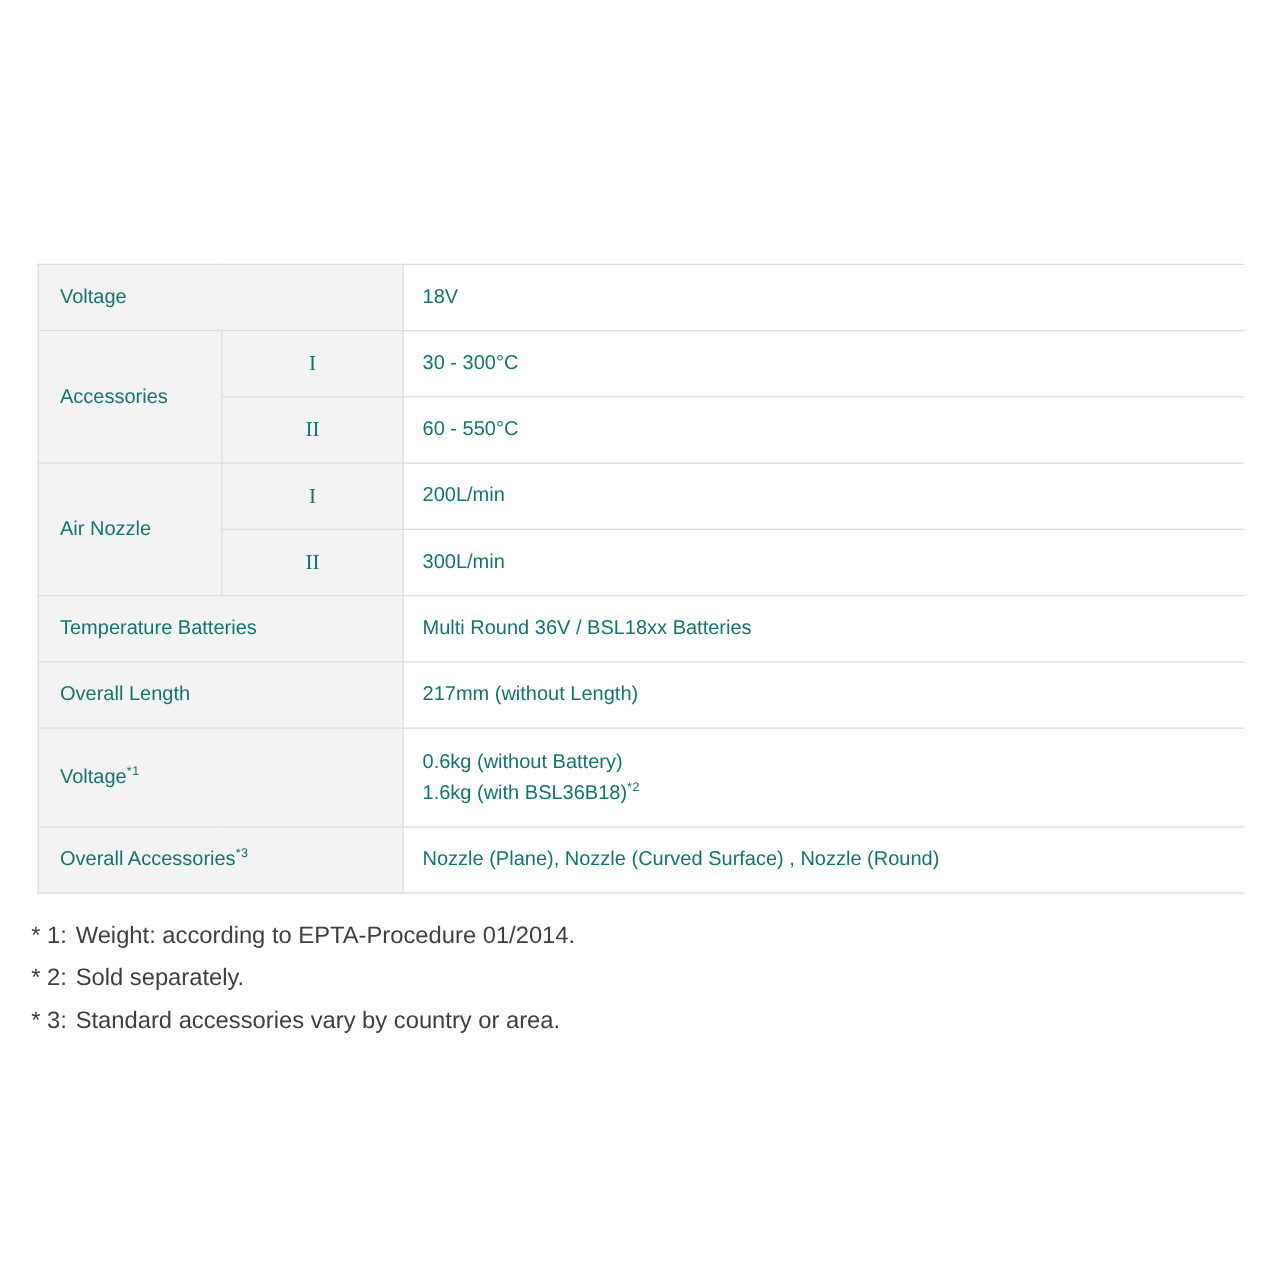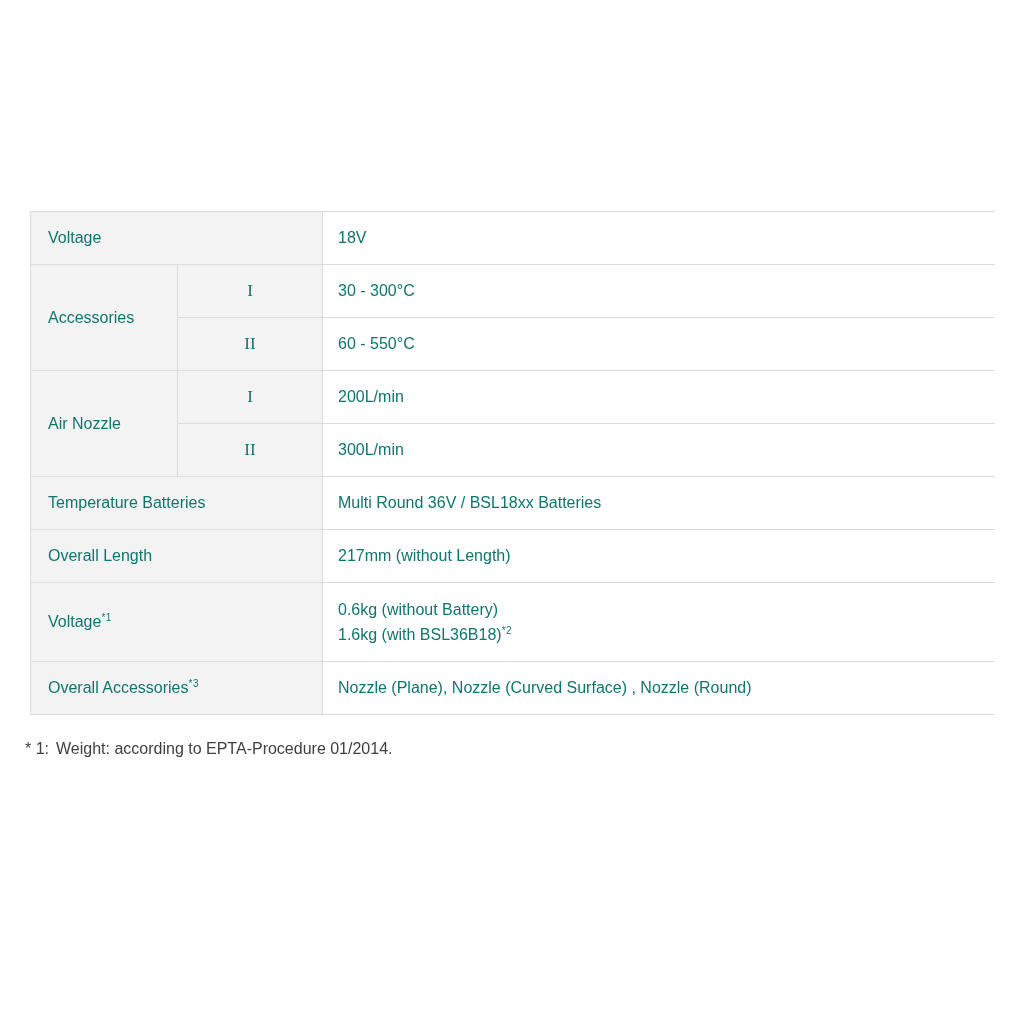--- a/index.html
+++ b/index.html
@@ -51,21 +51,21 @@
     font-size: 10px;
     vertical-align: super;
     line-height: 0;
     letter-spacing: 0.5px;
   }
   .value .line { line-height: 25px; }
   .footnotes {
     position: absolute;
     left: 25px;
     top: 738px;
-    font-size: 16px;
+    font-size: 19px;
     color: #3f3f3f;
   }
   .footnotes p {
     margin: 0 0 13px 0;
     line-height: 21px;
   }
   .fn-text { margin-left: 7px; }
 </style>
 </head>
 <body>
@@ -130,15 +130,17 @@
         <td class="label" colspan="2">
           <span>Overall Accessories</span><sup class="fn-ref">*3</sup>
         </td>
         <td class="value">Nozzle (Plane), Nozzle (Curved Surface) , Nozzle (Round)</td>
       </tr>
     </tbody>
   </table>
 
   <div class="footnotes">
     <p><span class="fn-marker">* 1:</span><span class="fn-text">Weight: according to EPTA-Procedure 01/2014.</span></p>
+    <p><span class="fn-marker">* 2:</span><span class="fn-text">Sold separately.</span></p>
+    <p><span class="fn-marker">* 3:</span><span class="fn-text">Standard accessories vary by country or area.</span></p>
   </div>
 
 </div>
 
 </body></html>

